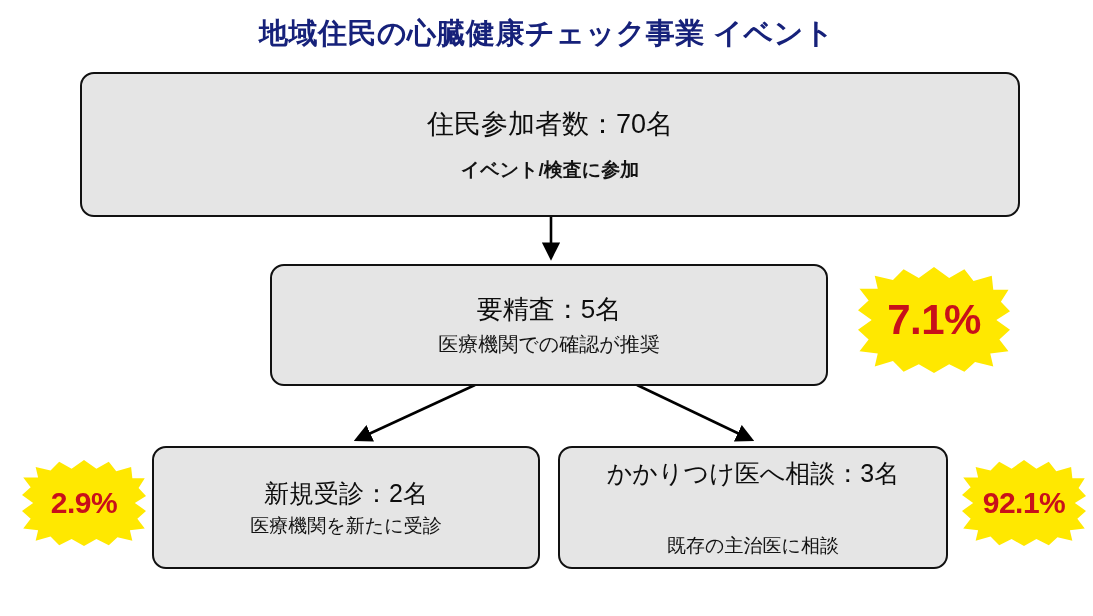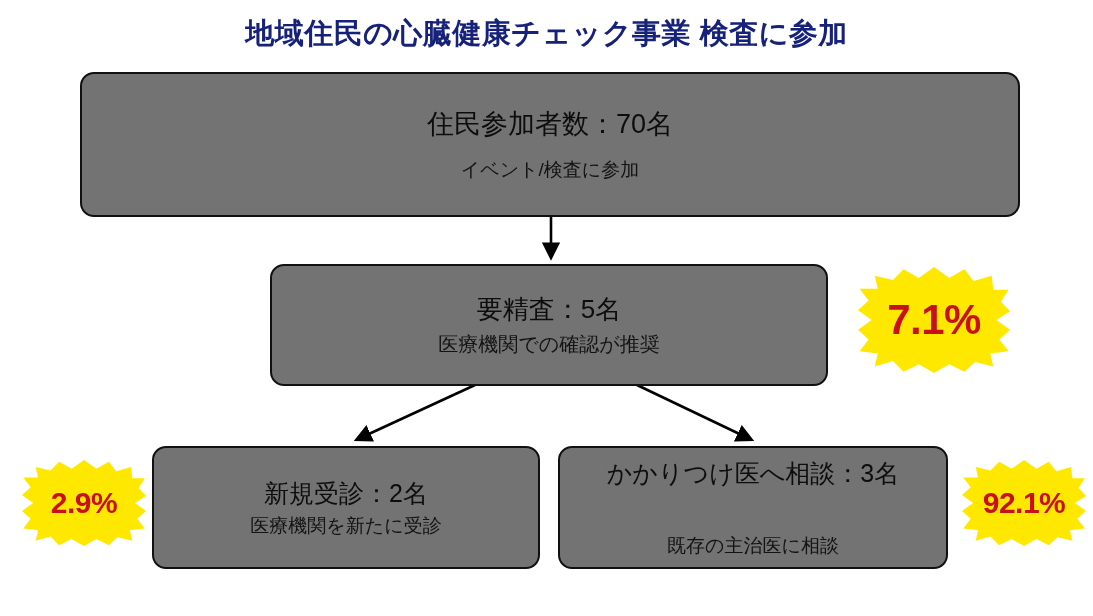--- a/index.html
+++ b/index.html
@@ -27,21 +27,21 @@
     font-weight: bold;
     color: #16217a;
     letter-spacing: 0.5px;
     white-space: nowrap;
   }
 
   
   .flow-box {
     position: absolute;
     box-sizing: border-box;
-    background: #737373;
+    background: #e5e5e5;
     border: 2.2px solid #111111;
     border-radius: 14px;
     display: flex;
     flex-direction: column;
     align-items: center;
     justify-content: center;
   }
   .box-title {
     font-size: 25px;
     color: #0d0d0d;
@@ -56,21 +56,21 @@
     margin-top: 12px;
   }
 
   #box-participants {
     left: 80px;
     top: 72px;
     width: 940px;
     height: 145px;
   }
   #box-participants .box-title { font-size: 27px; }
-  #box-participants .box-sub { margin-top: 16px; }
+  #box-participants .box-sub { margin-top: 16px; font-weight: bold; }
 
   #box-followup {
     left: 270px;
     top: 264px;
     width: 558px;
     height: 122px;
   }
   #box-followup .box-title { font-size: 26px; }
   #box-followup .box-sub { margin-top: 6px; font-size: 20px; font-family: Liberation Serif, serif; }
 
@@ -143,21 +143,21 @@
     left: 962px;
     top: 459px;
     width: 124px;
     height: 88px;
   }
   #badge-family-doctor .badge-text { font-size: 30px; }
 </style>
 </head>
 <body>
 
-<div id="chart-title">地域住民の心臓健康チェック事業 検査に参加</div>
+<div id="chart-title">地域住民の心臓健康チェック事業 イベント</div>
 
 <svg id="arrow-layer" viewBox="0 0 1093 616" width="1093" height="616">
   <defs>
     <marker id="arrowhead" markerWidth="7" markerHeight="7" refX="5.2" refY="3.5" orient="auto" markerUnits="strokeWidth">
       <path d="M0,0 L7,3.5 L0,7 Z" fill="#000000"></path>
     </marker>
   </defs>
 
   <line x1="551" y1="217" x2="551" y2="256" stroke="#000000" stroke-width="2.6" marker-end="url(#arrowhead)"></line>
 

